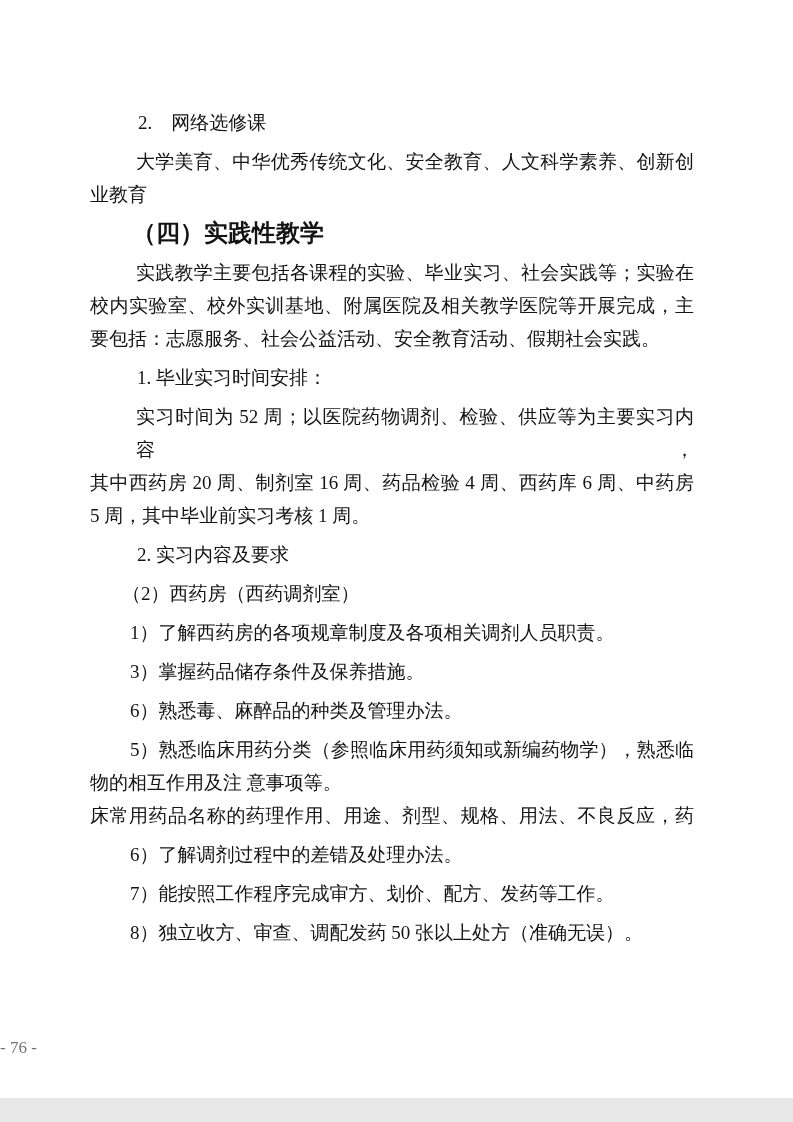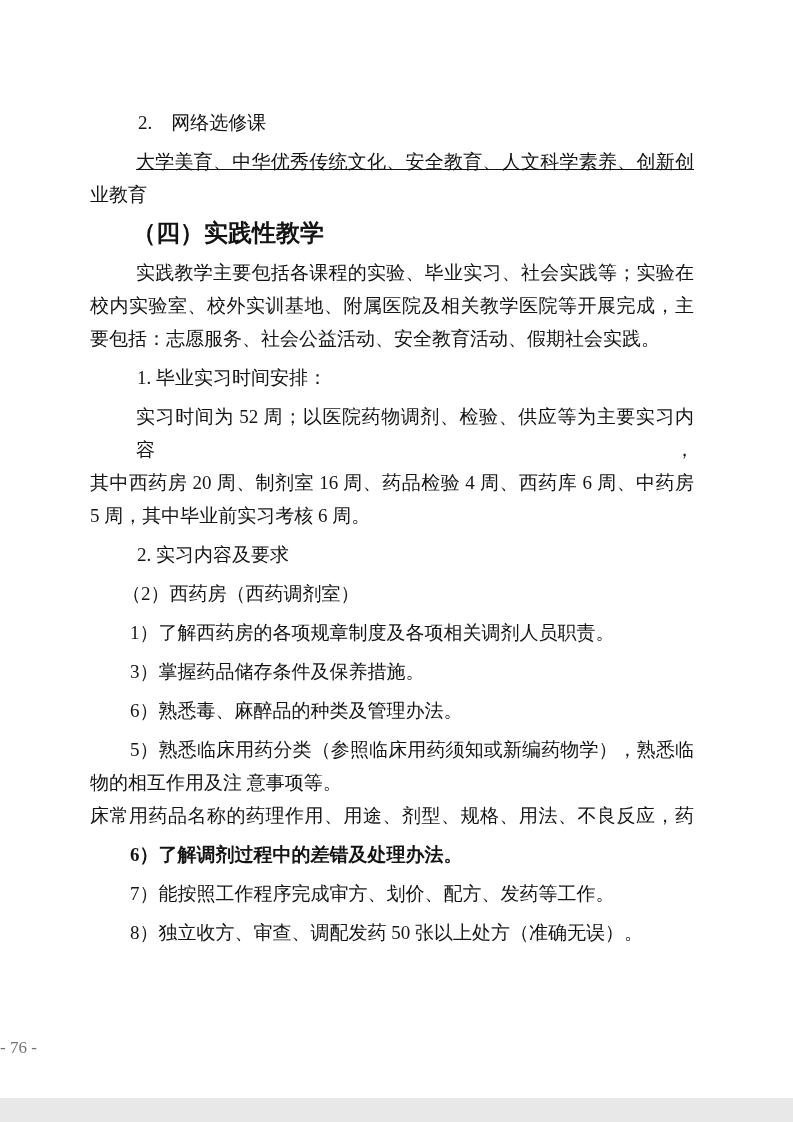--- a/index.html
+++ b/index.html
@@ -37,38 +37,38 @@
 </style>
 </head>
 <body>
 
 <div class="page">
   <div class="content">
       <div class="para">
         <div class="line" style="padding-left: 48px;">2.　网络选修课</div>
       </div>
       <div class="para">
-        <div class="line fill" style="padding-left: 46px; text-decoration: underline;">大学美育、中华优秀传统文化、安全教育、人文科学素养、创新创</div>
+        <div class="line fill" style="padding-left: 46px;">大学美育、中华优秀传统文化、安全教育、人文科学素养、创新创</div>
         <div class="line">业教育</div>
       </div>
       <div class="para bold">
         <div class="line" style="padding-left: 42px;">（四）实践性教学</div>
       </div>
       <div class="para">
         <div class="line fill" style="padding-left: 46px;">实践教学主要包括各课程的实验、毕业实习、社会实践等；实验在</div>
         <div class="line fill">校内实验室、校外实训基地、附属医院及相关教学医院等开展完成，主</div>
         <div class="line">要包括：志愿服务、社会公益活动、安全教育活动、假期社会实践。</div>
       </div>
       <div class="para">
         <div class="line" style="padding-left: 47px;">1. 毕业实习时间安排：</div>
       </div>
       <div class="para">
         <div class="line fill" style="padding-left: 46px;">实习时间为 52 周；以医院药物调剂、检验、供应等为主要实习内容，</div>
         <div class="line fill">其中西药房 20 周、制剂室 16 周、药品检验 4 周、西药库 6 周、中药房</div>
-        <div class="line">5 周，其中毕业前实习考核 6 周。</div>
+        <div class="line">5 周，其中毕业前实习考核 1 周。</div>
       </div>
       <div class="para">
         <div class="line" style="padding-left: 47px;">2. 实习内容及要求</div>
       </div>
       <div class="para">
         <div class="line" style="padding-left: 32px;">（2）西药房（西药调剂室）</div>
       </div>
       <div class="para">
         <div class="line" style="padding-left: 40px;">1）了解西药房的各项规章制度及各项相关调剂人员职责。</div>
       </div>
@@ -77,21 +77,21 @@
       </div>
       <div class="para">
         <div class="line" style="padding-left: 40px;">6）熟悉毒、麻醉品的种类及管理办法。</div>
       </div>
       <div class="para">
         <div class="line fill" style="padding-left: 40px;">5）熟悉临床用药分类（参照临床用药须知或新编药物学），熟悉临</div>
         <div class="line">物的相互作用及注 意事项等。</div>
         <div class="line fill">床常用药品名称的药理作用、用途、剂型、规格、用法、不良反应，药</div>
       </div>
       <div class="para">
-        <div class="line" style="padding-left: 40px; font-weight: bold;">6）了解调剂过程中的差错及处理办法。</div>
+        <div class="line" style="padding-left: 40px;">6）了解调剂过程中的差错及处理办法。</div>
       </div>
       <div class="para">
         <div class="line" style="padding-left: 40px;">7）能按照工作程序完成审方、划价、配方、发药等工作。</div>
       </div>
       <div class="para">
         <div class="line" style="padding-left: 40px;">8）独立收方、审查、调配发药 50 张以上处方（准确无误）。</div>
       </div>
     </div>
   <div class="footer">- 76 -</div>
 </div>

